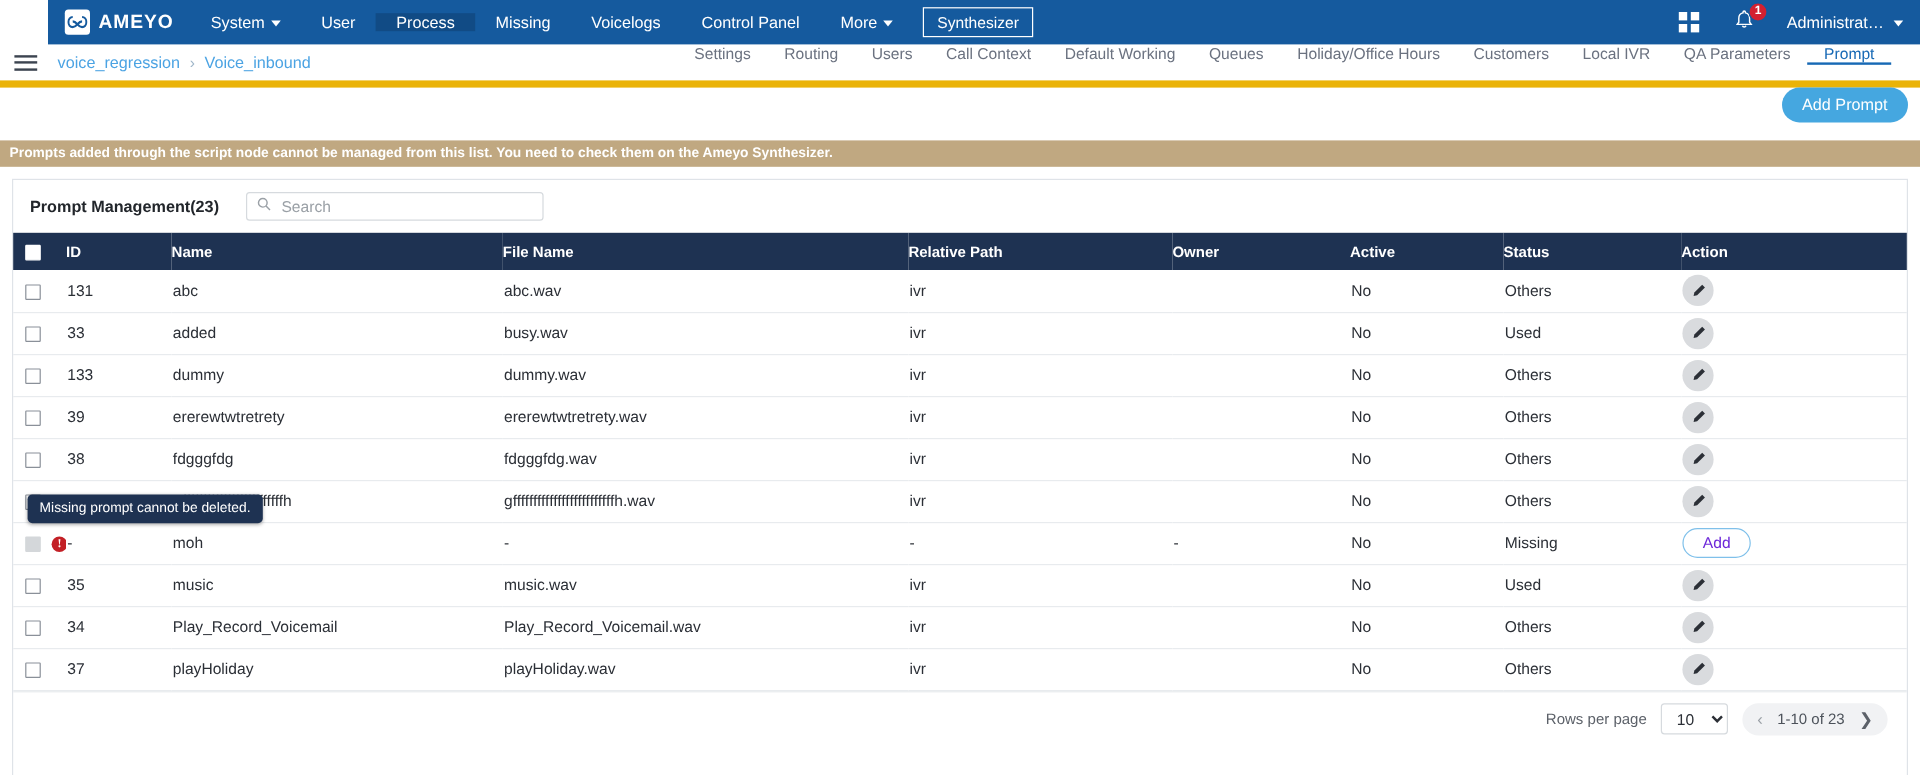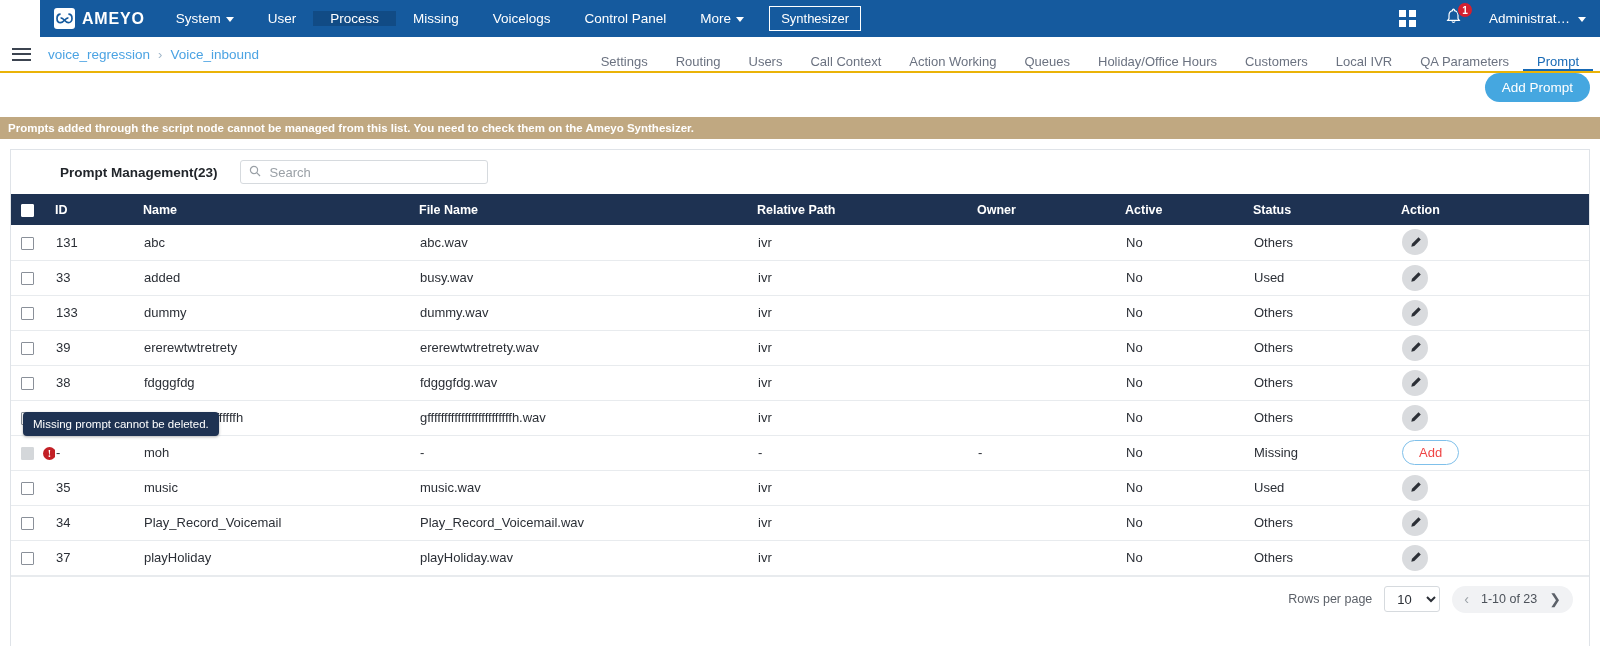--- a/index.html
+++ b/index.html
@@ -90,33 +90,33 @@
     border-radius: 50%;
     width: 16px; height: 16px;
     display: flex; align-items: center; justify-content: center;
     border: 1px solid #155a9e;
   }
   .user-wrap { display: flex; align-items: center; gap: 8px; font-size: 13.5px; cursor: pointer; }
 
   
   .crumbbar {
     height: 36px;
-    border-bottom: 2px solid #eab308;
+    border-bottom: 6px solid #eab308;
     display: flex; align-items: center;
     background: #ffffff;
     padding-left: 12px;
   }
   .hamburger { width: 19px; cursor: pointer; margin-right: 17px; }
   .hamburger i { display: block; height: 2px; background: #3c4450; margin: 3.5px 0; }
   .crumb { color: #4ba3e3; font-size: 13.5px; cursor: pointer; }
   .crumb-sep { color: #9fb6c9; font-size: 13px; margin: 0 8px; }
   .subtabs {
     margin-left: auto;
-    display: flex; align-items: flex-end; height: 100%;
-    padding-right: 7px;
+    display: flex; align-items: flex-start; height: 100%;
+    padding-right: 24px;
   }
   .subtab {
     display: flex; align-items: center;
     padding: 0 14px;
     font-size: 13px;
     color: #6b7280;
     cursor: pointer;
     white-space: nowrap;
     border-bottom: 2px solid transparent;
   }
@@ -152,21 +152,21 @@
     border: 1px solid #dfe3e8;
     background: #fff;
     height: 567px;
   }
   .panel-head {
     height: 44px;
     display: flex; align-items: center;
     padding-left: 14px;
     gap: 22px;
   }
-  .panel-title { font-size: 13.5px; color: #22262b; font-weight: bold; margin-left: 35px; }
+  .panel-title { font-size: 13.5px; color: #22262b; font-weight: bold; }
   .search-box {
     width: 248px; height: 24px;
     border: 1px solid #d6dade;
     border-radius: 3px;
     display: flex; align-items: center;
     padding: 0 8px;
     gap: 7px;
   }
   .search-box svg { flex: none; }
   .search-box input {
@@ -239,21 +239,21 @@
   .icon-btn {
     width: 26px; height: 26px;
     border-radius: 50%;
     background: #d9dbde;
     border: none;
     display: inline-flex; align-items: center; justify-content: center;
     cursor: pointer;
   }
   .add-pill {
     border: 1px solid #7fc0ea;
-    color: #ef4444;
+    color: #6d28d9;
     background: #fff;
     border-radius: 13px;
     font-size: 13px;
     padding: 4px 16px;
     cursor: pointer;
     font-family: "Liberation Sans", sans-serif;
   }
 
   .tooltip {
     position: absolute;
@@ -373,21 +373,21 @@
     </span>
   <span class="crumb">voice_regression</span>
   <span class="crumb-sep">›</span>
   <span class="crumb">Voice_inbound</span>
 
   <div class="subtabs">
     <div class="subtab">Settings</div>
     <div class="subtab">Routing</div>
     <div class="subtab">Users</div>
     <div class="subtab">Call Context</div>
-    <div class="subtab">Action Working</div>
+    <div class="subtab">Default Working</div>
     <div class="subtab">Queues</div>
     <div class="subtab">Holiday/Office Hours</div>
     <div class="subtab">Customers</div>
     <div class="subtab">Local IVR</div>
     <div class="subtab">QA Parameters</div>
     <div class="subtab active">Prompt</div>
   </div>
 </div>
 
 <div class="action-row">

